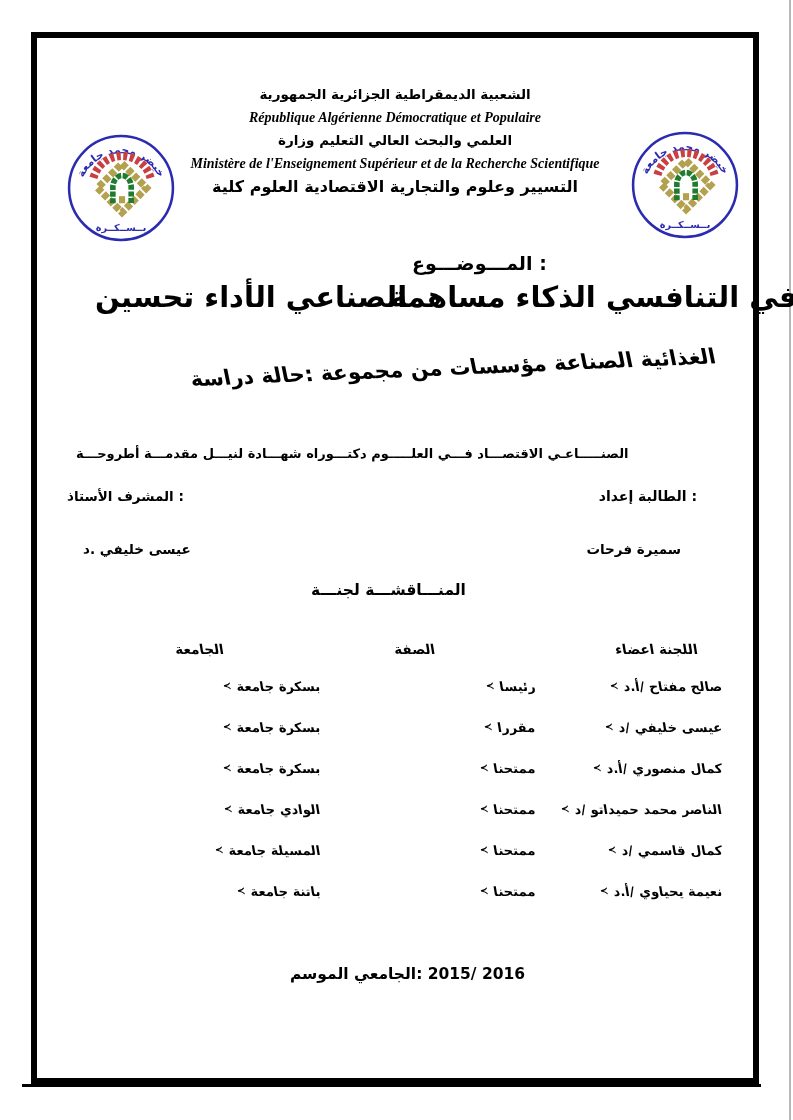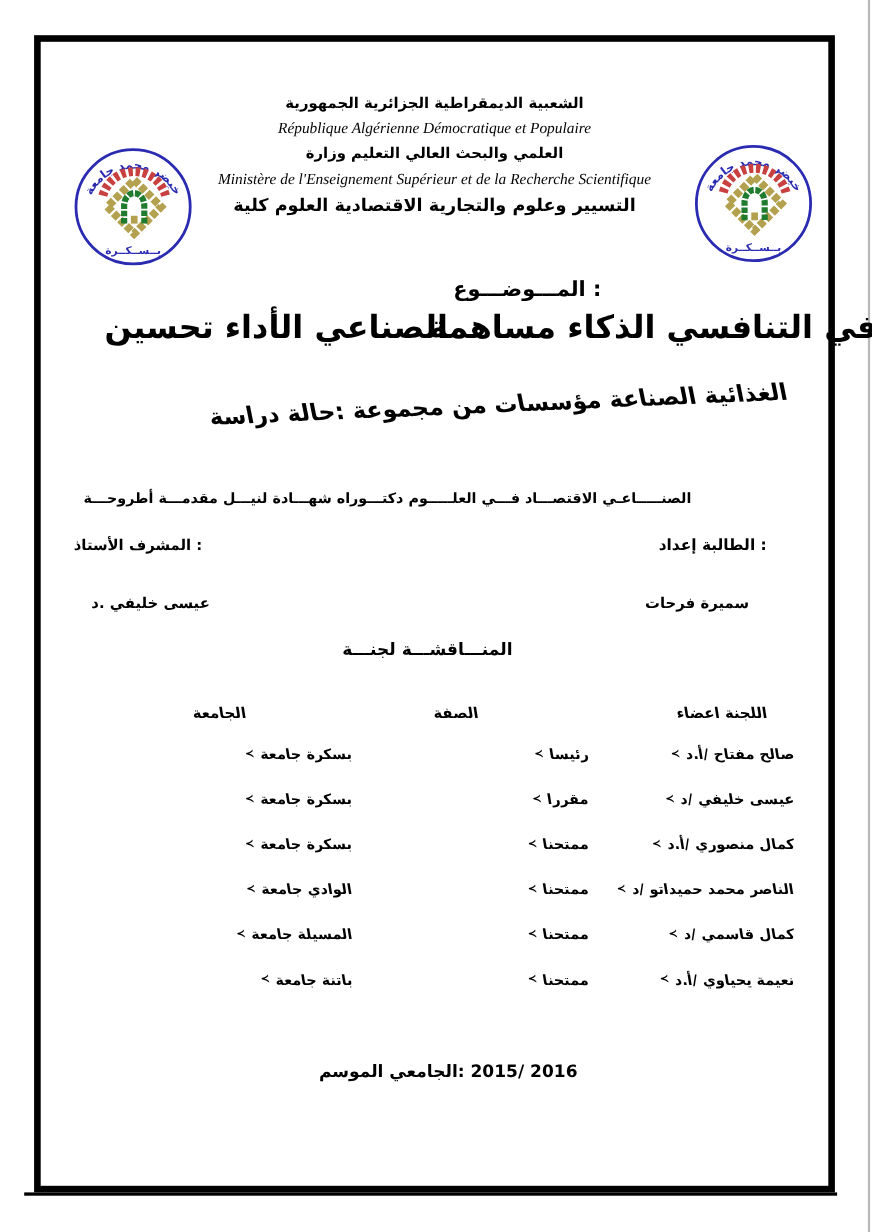--- a/index.html
+++ b/index.html
@@ -1,20 +1,20 @@
 <!DOCTYPE html>
 <html><head>
 <meta charset="utf-8">
 <style>
   html,body{margin:0;padding:0}
   body{width:793px;height:1120px;background:#ffffff;position:relative;overflow:hidden;
        font-family:"DejaVu Sans",sans-serif;color:#000}
   .abs{position:absolute}
   .ar{font-family:"DejaVu Sans",sans-serif;font-weight:bold;color:#000}
-  .fr{font-family:"Liberation Serif",serif;font-weight:normal;font-style:italic;color:#000}
+  .fr{font-family:"Liberation Serif",serif;font-weight:bold;font-style:italic;color:#000}
   .nowrap{white-space:nowrap}
 
   .page-border{left:31px;top:32px;width:728px;height:1052px;border:6px solid #000;box-sizing:border-box}
   .border-shadow{left:22px;top:1084px;width:739px;height:3px;background:#000}
   .edge-line{left:789px;top:0;width:2px;height:1120px;background:#b8b8b8}
 
   .header{left:31px;top:83px;width:728px;text-align:center}
   .hline{height:23px;line-height:23px}
   .hl-ar{font-size:13.5px}
   .hl-ar-sm{font-size:16px}

